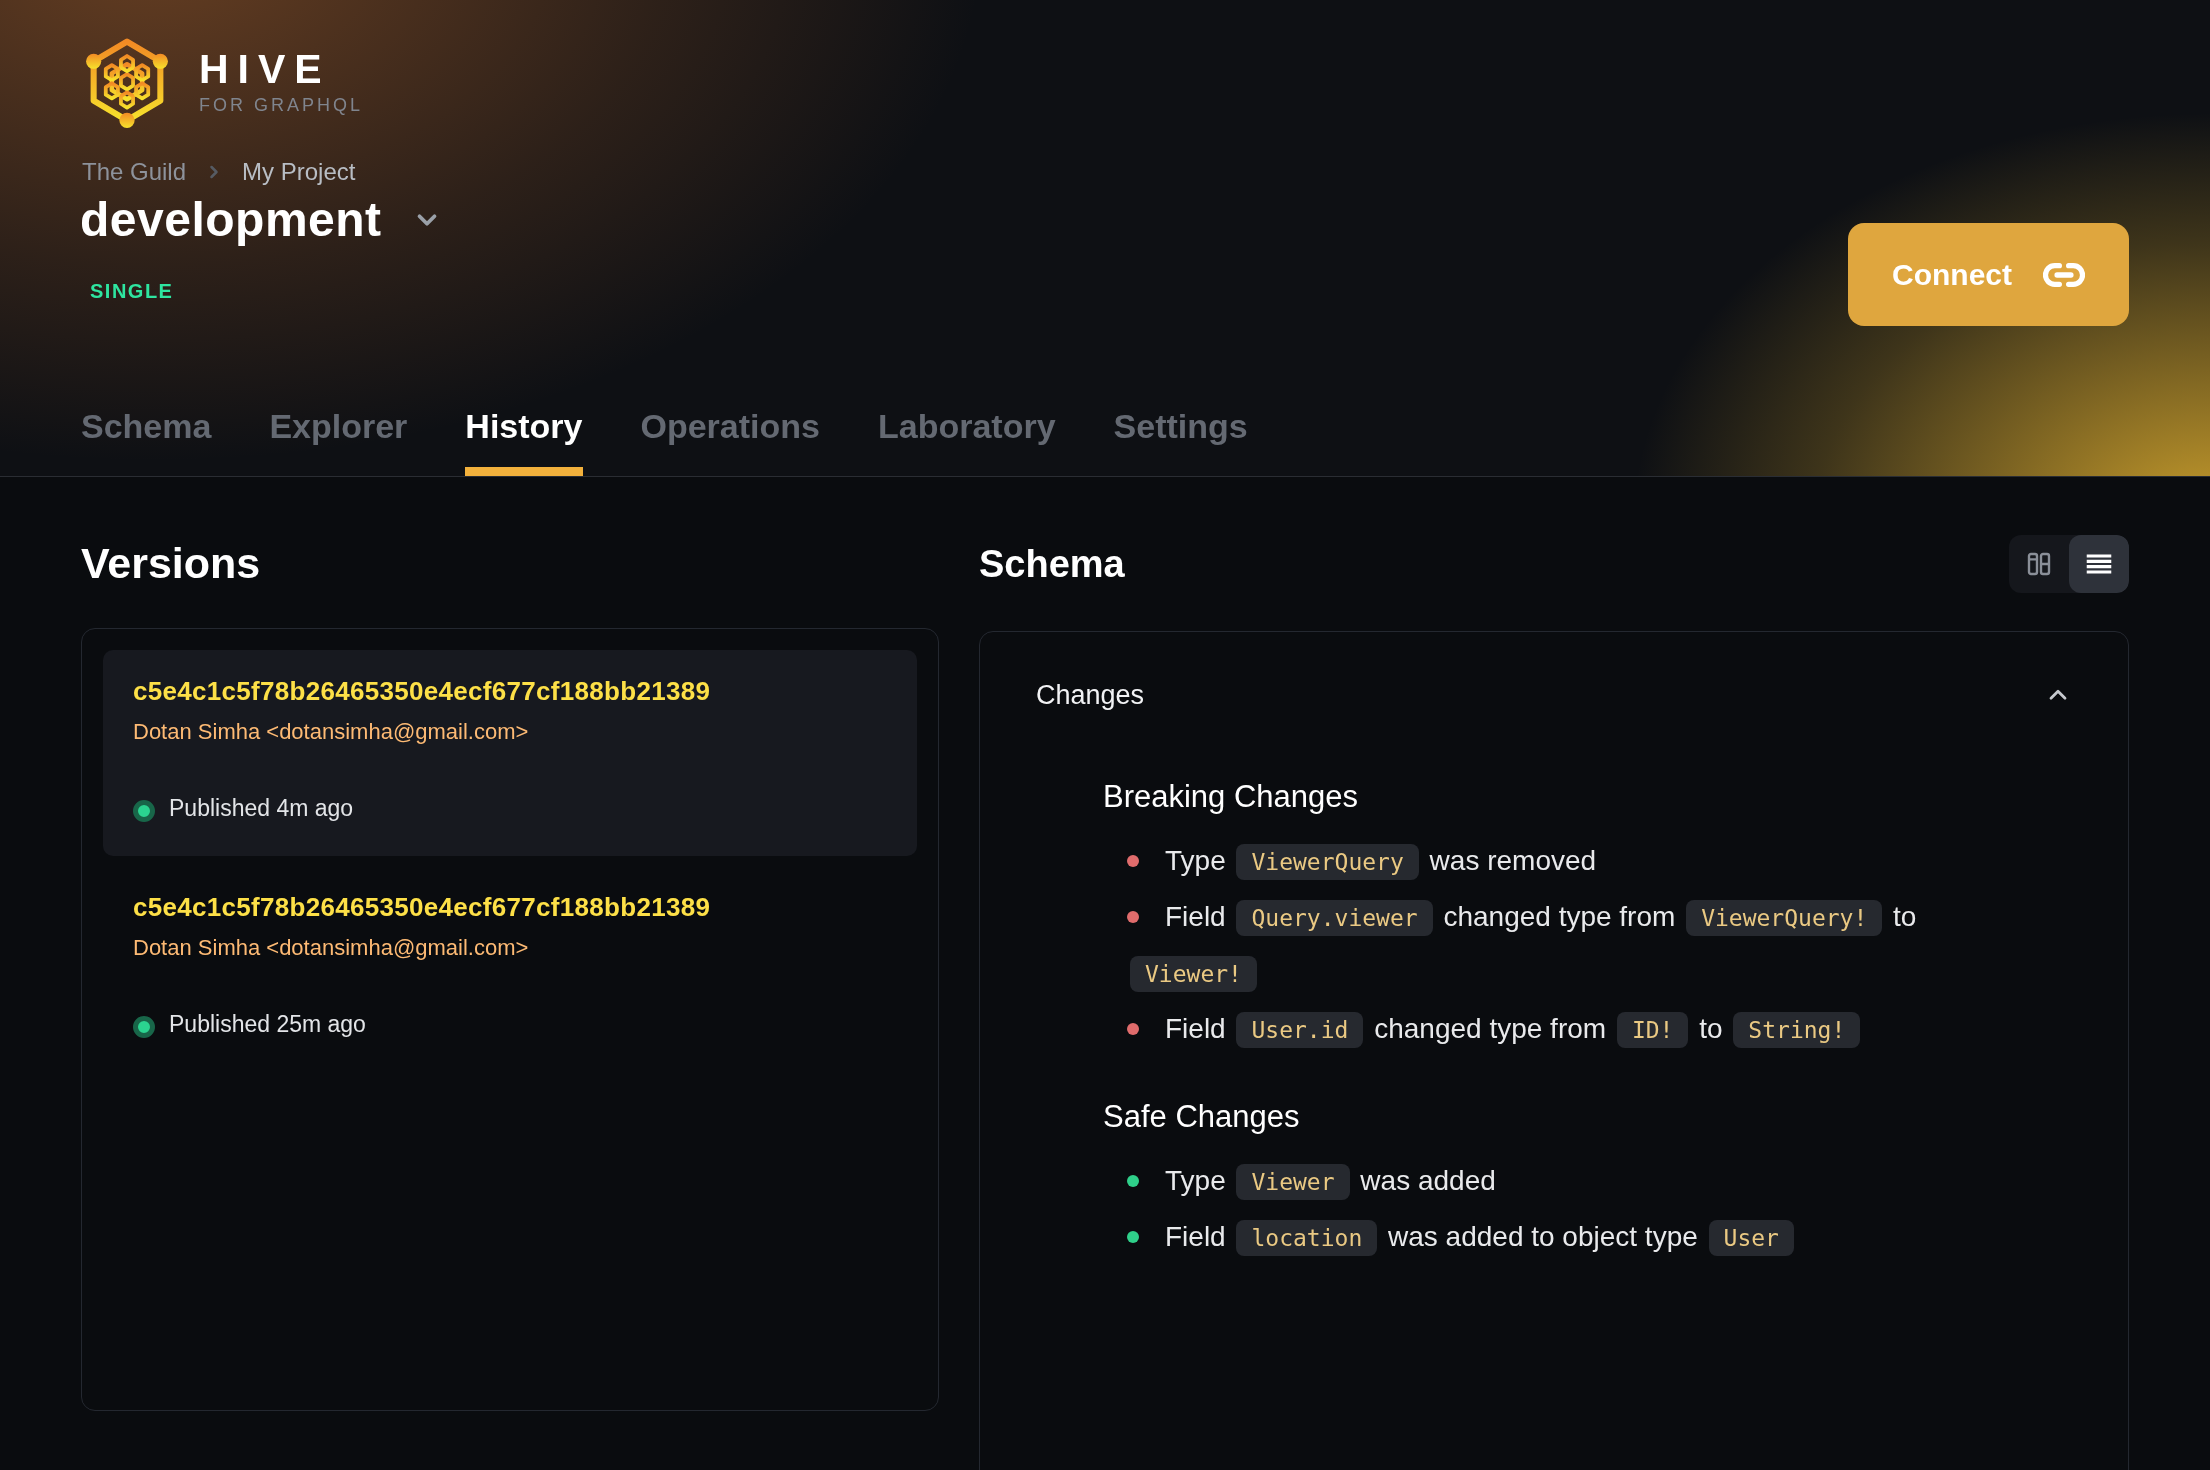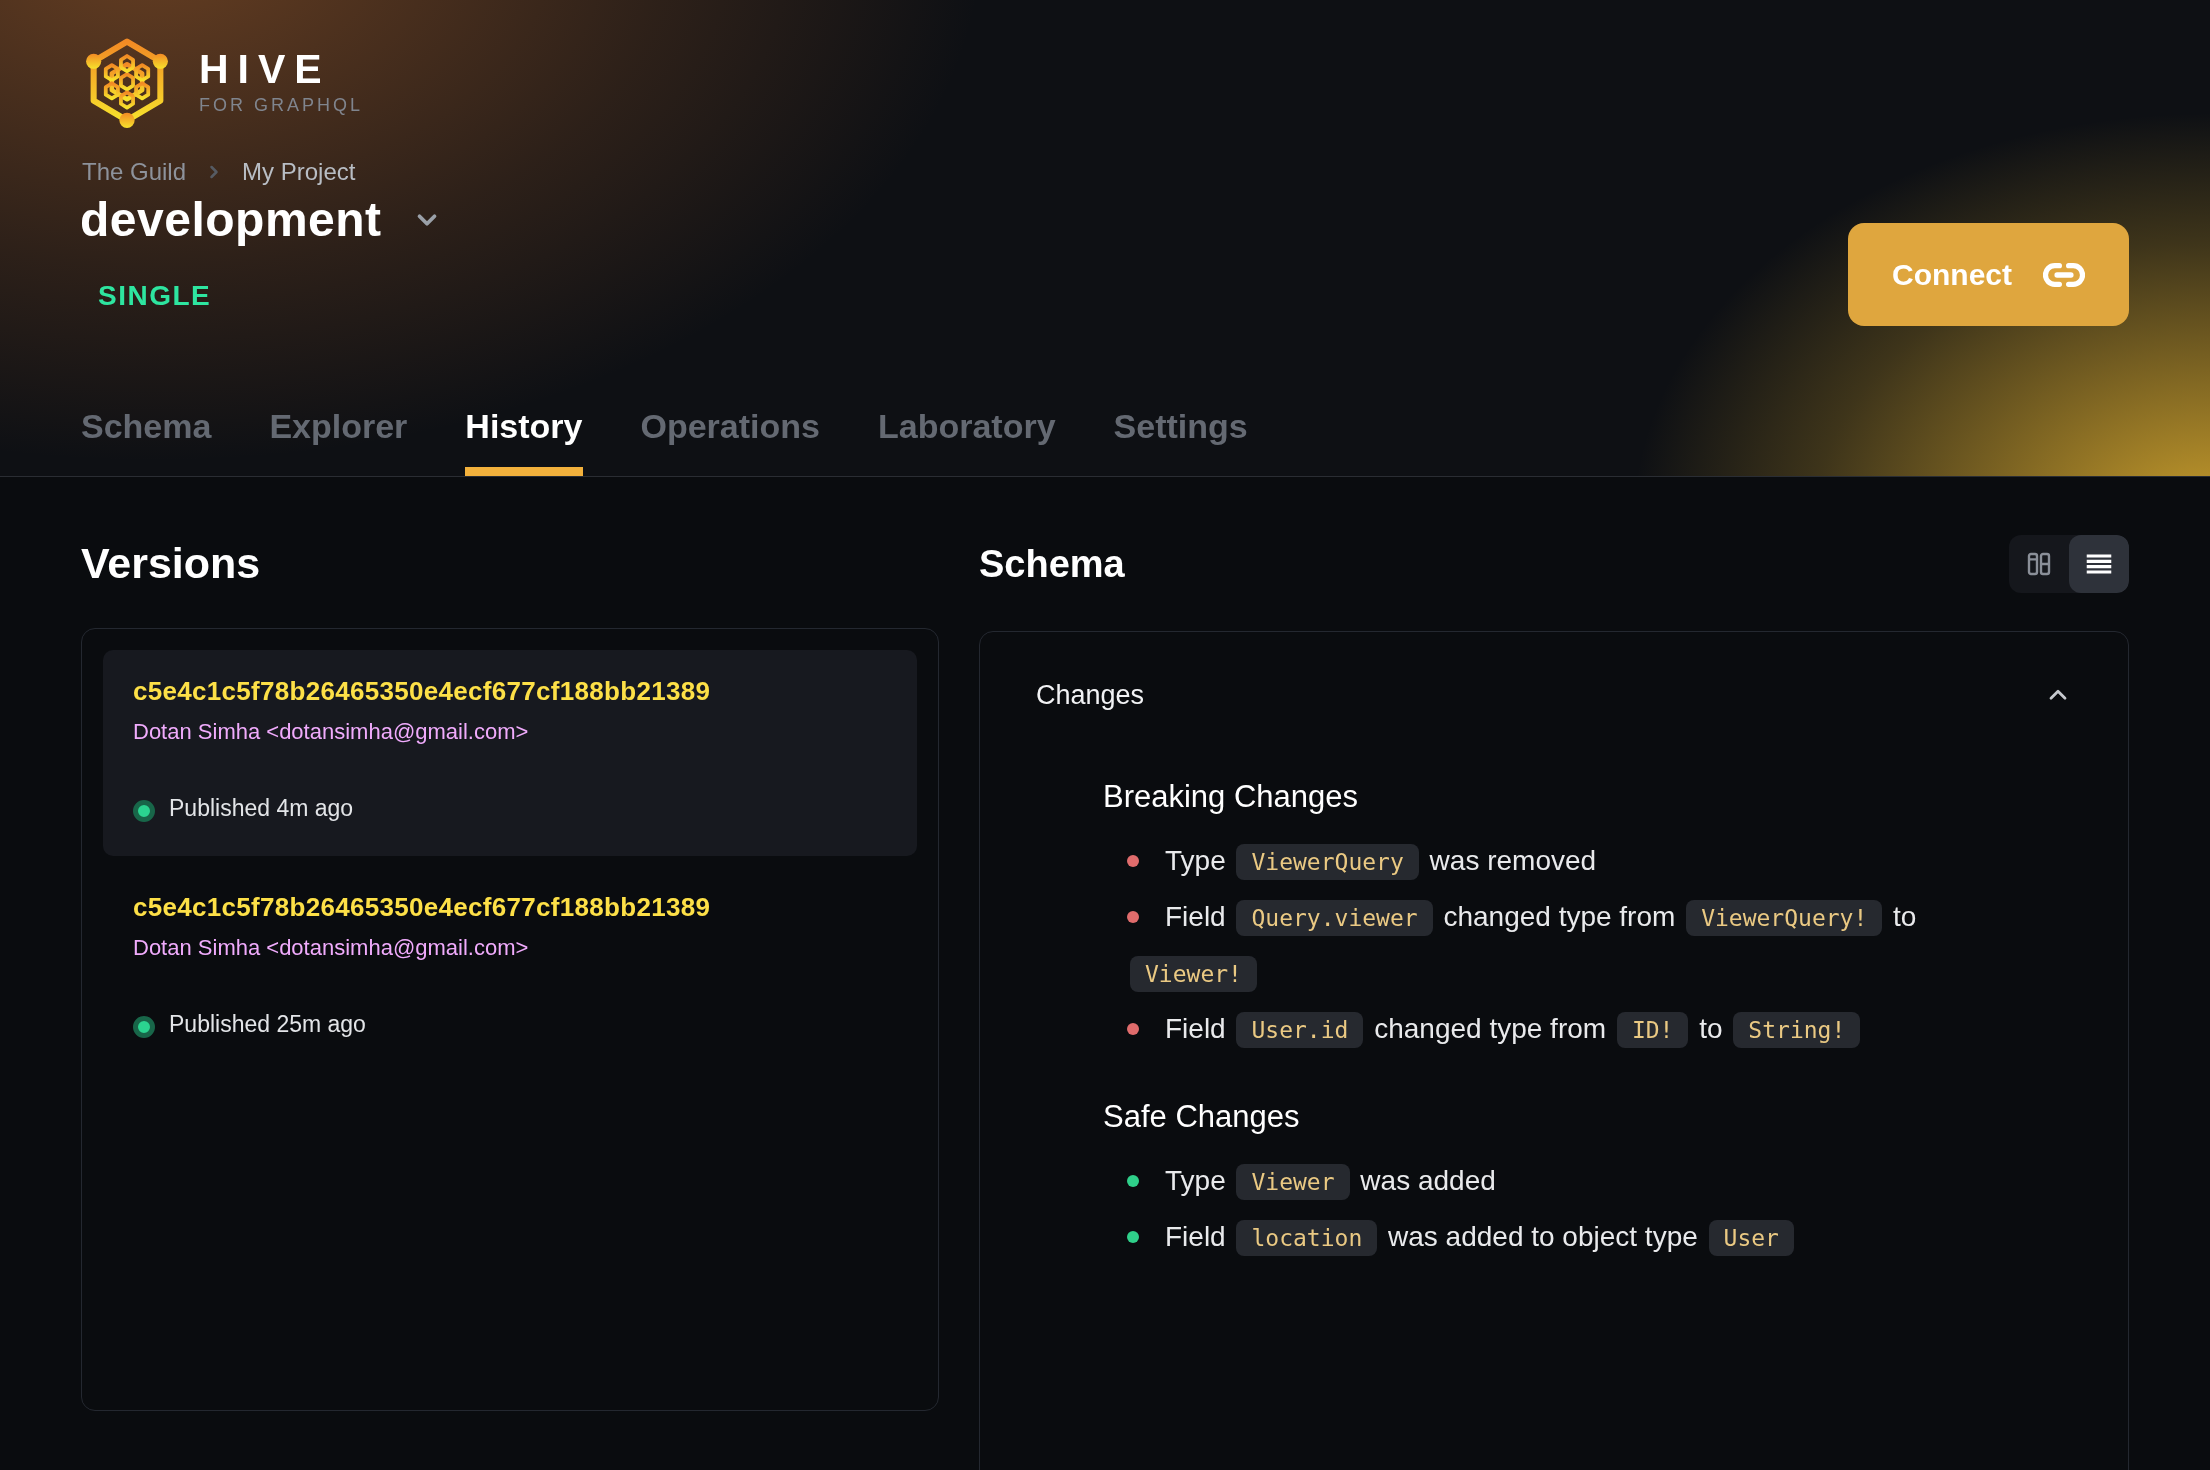--- a/index.html
+++ b/index.html
@@ -26,21 +26,21 @@
   .logo-title { font-size:41px; font-weight:800; letter-spacing:9px; color:#fff; line-height:1; }
   .logo-sub { font-size:18px; font-weight:400; letter-spacing:3px; color:#80858e; margin-top:6px; line-height:1; }
 
   .breadcrumb { position:absolute; top:158px; left:82px; display:flex; align-items:center; gap:18px; font-size:24px; }
   .crumb-a { color:#8d929b; }
   .crumb-b { color:#b8bdc4; }
   .crumb-sep { display:flex; align-items:center; }
 
   .target-row { position:absolute; top:192px; left:80px; display:flex; align-items:center; gap:30px; cursor:pointer; }
   .target-name { font-size:48px; font-weight:800; letter-spacing:.5px; color:#fff; }
-  .single-badge { position:absolute; top:280px; left:98px; font-size:28px; font-weight:800; letter-spacing:1.5px; color:#2ee5a0; }
+  .single-badge { position:absolute; top:280px; left:90px; font-size:20px; font-weight:800; letter-spacing:1.5px; color:#2ee5a0; }
 
   .connect-btn {
     position:absolute; top:223px; right:81px;
     width:281px; height:103px; border:none; cursor:pointer;
     background:#dfa63e; border-radius:16px;
     display:flex; align-items:center; justify-content:space-between;
     padding:0 44px;
     color:#fff; font-size:30px; font-weight:800;
     font-family:inherit;
   }
@@ -61,21 +61,21 @@
   .versions-title { font-size:43px; font-weight:800; margin-top:62px; }
   .versions-panel {
     margin-top:40px; height:783px;
     border:1.5px solid #242830; border-radius:14px;
     padding:21px; overflow:hidden;
   }
   .version-card { border-radius:10px; padding:26px 30px 34px; cursor:pointer; }
   .version-card.selected { background:#17191f; }
   .version-card + .version-card { margin-top:10px; }
   .version-hash { font-size:26px; font-weight:800; color:#fde047; letter-spacing:.3px; }
-  .version-author { font-size:22px; color:#f0abfc; margin-top:12px; }
+  .version-author { font-size:22px; color:#fdba74; margin-top:12px; }
   .version-status { display:flex; align-items:flex-end; gap:14px; margin-top:50px; font-size:23px; color:#e3e5e8; }
   .status-dot {
     width:22px; height:22px; border-radius:50%;
     background:#2bd490; border:5px solid #186649; flex:none;
   }
 
   .schema-header-row { margin-top:58px; display:flex; align-items:center; justify-content:space-between; }
   .schema-title { font-size:38px; font-weight:800; }
   .view-toggle { display:flex; background:#15171c; border-radius:12px; overflow:hidden; }
   .view-btn { width:60px; height:58px; display:flex; align-items:center; justify-content:center; cursor:pointer; border:none; background:transparent; }

